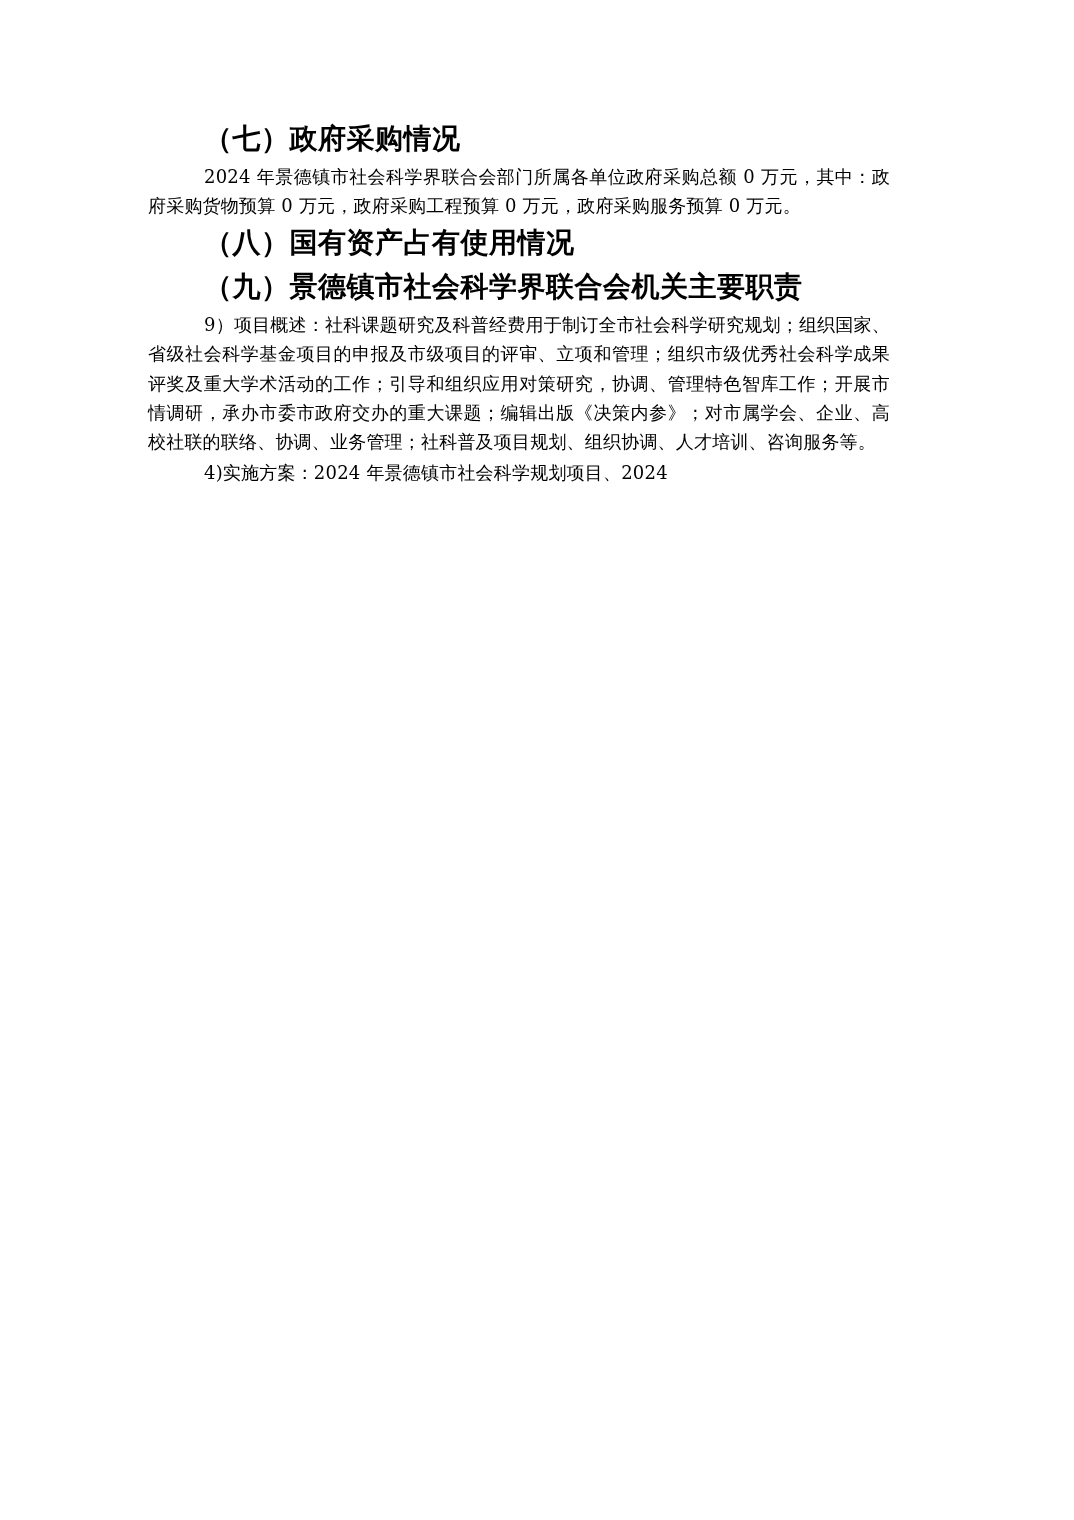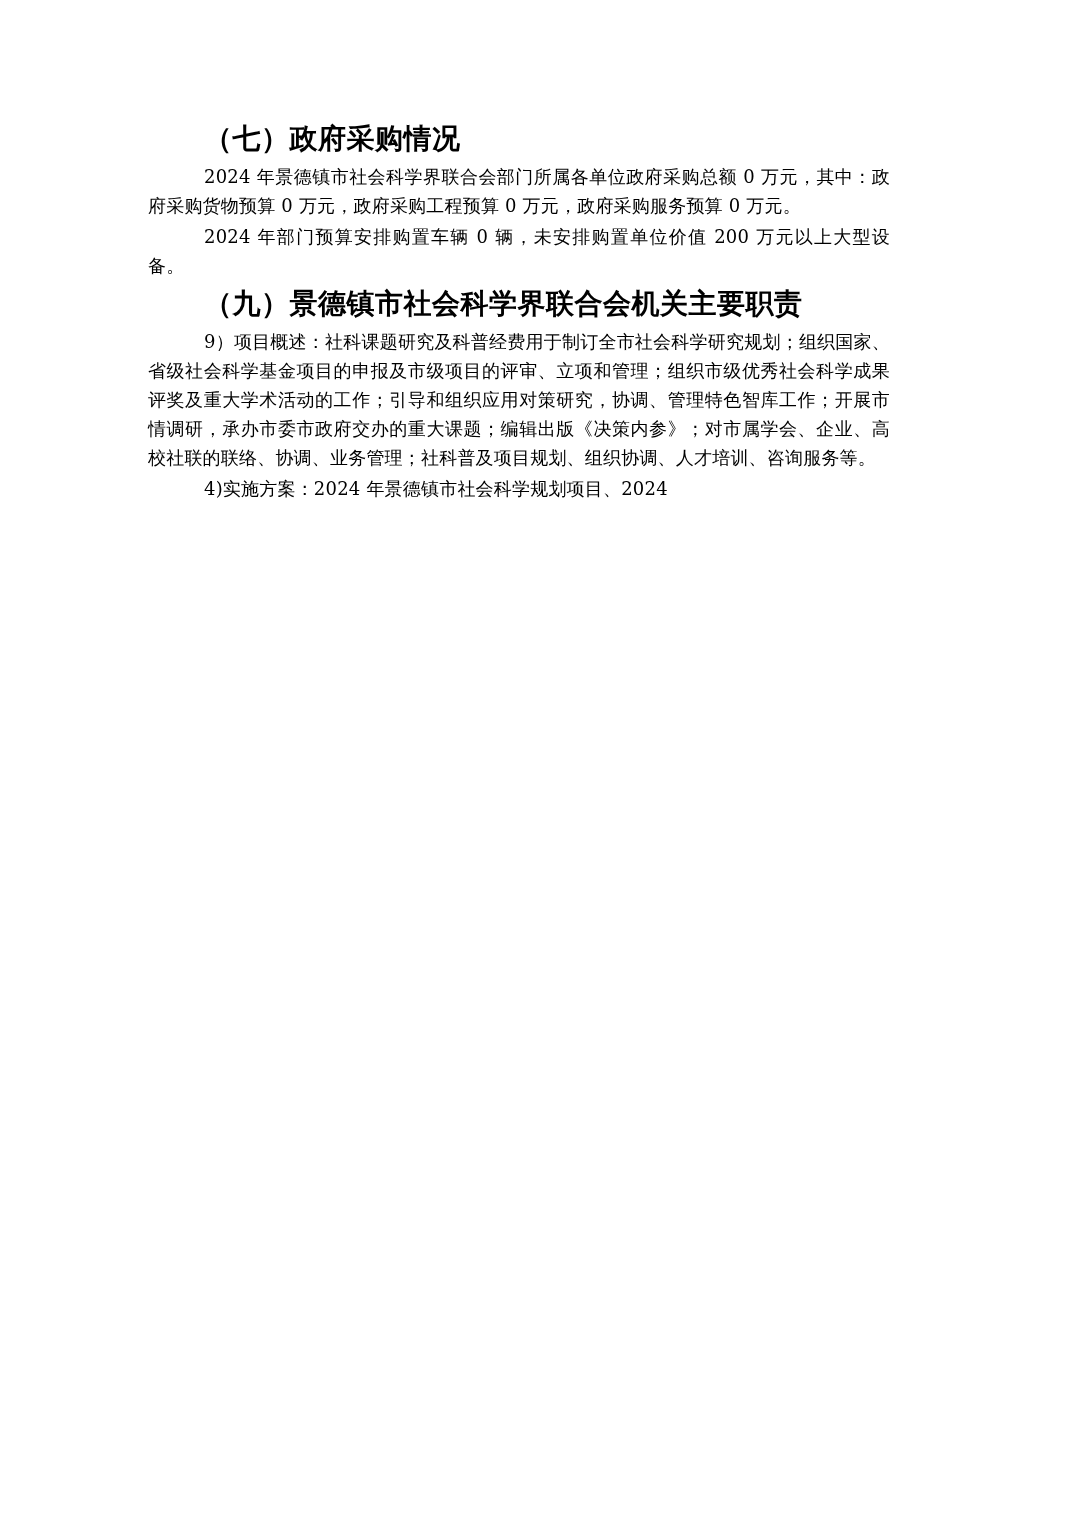--- a/index.html
+++ b/index.html
@@ -46,20 +46,20 @@
 </style>
 </head>
 <body>
 
 <div class="page">
   <div class="doc-body">
 
     <h2 class="heading">（七）政府采购情况</h2>
     <p class="para">2024 年景德镇市社会科学界联合会部门所属各单位政府采购总额 0 万元，其中：政府采购货物预算 0 万元，政府采购工程预算 0 万元，政府采购服务预算 0 万元。</p>
 
-    <p class="para">2024 年部门预算安排购置车辆 0 辆，未安排购置单位价值 200 万元以上大型设备。</p>
+    <h2 class="heading">（八）国有资产占有使用情况</h2>
 
     <h2 class="heading">（九）景德镇市社会科学界联合会机关主要职责</h2>
     <p class="para">9）项目概述：社科课题研究及科普经费用于制订全市社会科学研究规划；组织国家、省级社会科学基金项目的申报及市级项目的评审、立项和管理；组织市级优秀社会科学成果评奖及重大学术活动的工作；引导和组织应用对策研究，协调、管理特色智库工作；开展市情调研，承办市委市政府交办的重大课题；编辑出版《决策内参》；对市属学会、企业、高校社联的联络、协调、业务管理；社科普及项目规划、组织协调、人才培训、咨询服务等。</p>
     <p class="para tight">4)实施方案：2024 年景德镇市社会科学规划项目、2024</p>
 
   </div>
 </div>
 
 </body></html>

